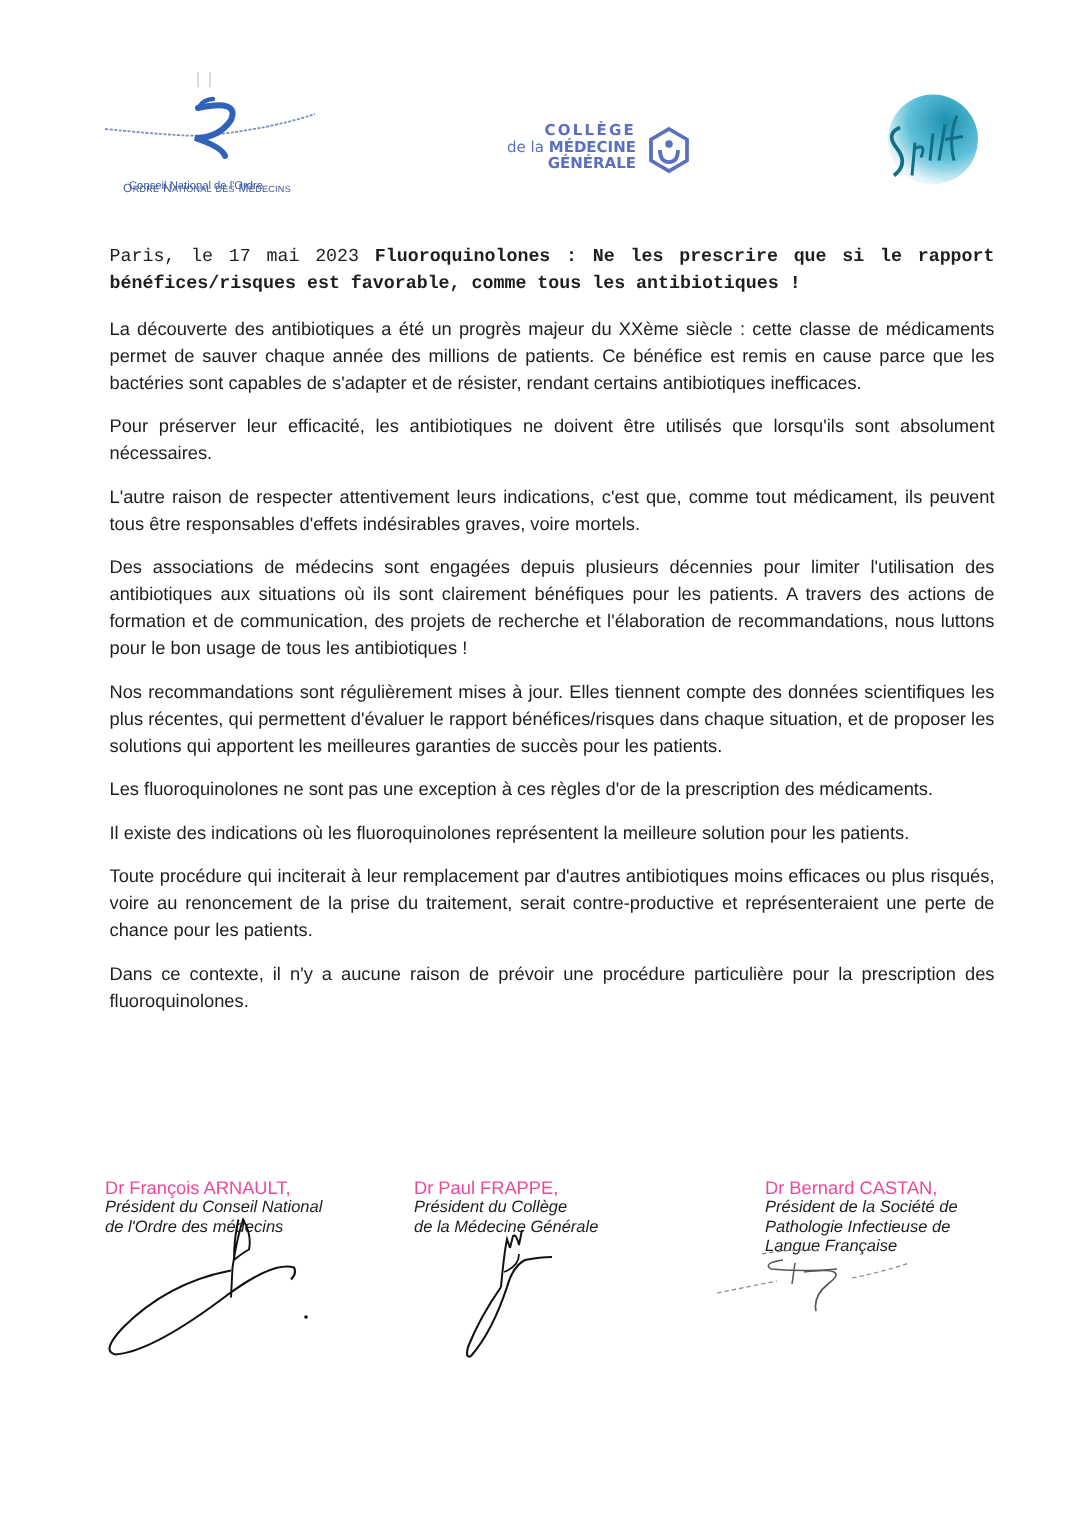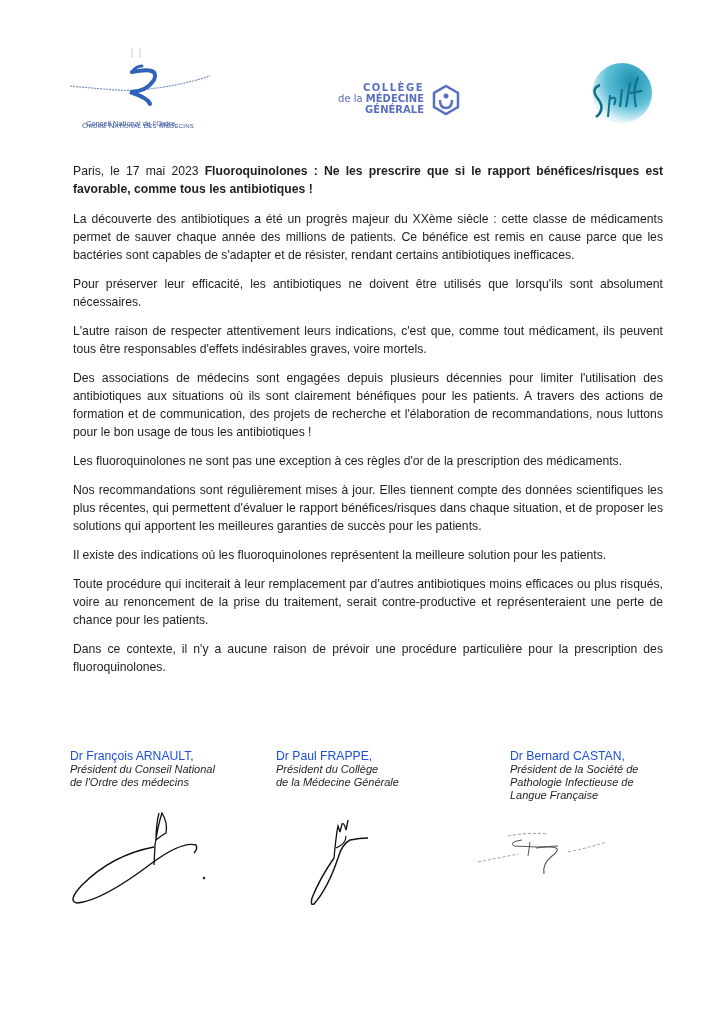--- a/index.html
+++ b/index.html
@@ -26,25 +26,25 @@
     .cmg-text .l1 { letter-spacing: 1.5px; }
     .cmg-text .small { font-weight: normal; margin-top: 24px; }
     .logo-cmg svg { position: absolute; right: 0; top: 2px; }
     .logo-spilf { left: 580px; top: 55px; width: 80px; height: 80px; }
 
     .content {
       position: absolute; left: 73px; top: 162px; width: 590px;
       font-size: 12.2px; line-height: 18px; color: #1e1e1e;
     }
     .content p { margin: 0 0 11px 0; text-align: justify; }
-    .heading { margin-bottom: 12px !important; text-align: left; }
+    .heading { margin-bottom: 12px !important; text-align: left; font-family: Liberation Mono, monospace; }
     .heading .bold { font-weight: bold; }
 
     .sig-block { position: absolute; top: 749px; font-size: 12.2px; line-height: 14px; }
-    .sig-name { color: #1d4ed8; }
+    .sig-name { color: #ec4899; margin-top: 36px; }
     .sig-title { font-style: italic; font-size: 11px; line-height: 13px; color: #1e1e1e; }
     .sig1 { left: 70px; }
     .sig2 { left: 276px; }
     .sig3 { left: 510px; }
     .signature { position: absolute; }
     .signature svg { display: block; }
   </style>
 </head>
 <body>
 
@@ -93,22 +93,22 @@
 </div>
 
 <div class="content">
   <p class="heading">
     <span>Paris, le 17 mai 2023 </span><span class="bold">Fluoroquinolones : Ne les prescrire que si le rapport bénéfices/risques est favorable, comme tous les antibiotiques !</span>
   </p>
   <p>La découverte des antibiotiques a été un progrès majeur du XXème siècle : cette classe de médicaments permet de sauver chaque année des millions de patients. Ce bénéfice est remis en cause parce que les bactéries sont capables de s'adapter et de résister, rendant certains antibiotiques inefficaces.</p>
   <p>Pour préserver leur efficacité, les antibiotiques ne doivent être utilisés que lorsqu'ils sont absolument nécessaires.</p>
   <p>L'autre raison de respecter attentivement leurs indications, c'est que, comme tout médicament, ils peuvent tous être responsables d'effets indésirables graves, voire mortels.</p>
   <p>Des associations de médecins sont engagées depuis plusieurs décennies pour limiter l'utilisation des antibiotiques aux situations où ils sont clairement bénéfiques pour les patients. A travers des actions de formation et de communication, des projets de recherche et l'élaboration de recommandations, nous luttons pour le bon usage de tous les antibiotiques !</p>
+  <p>Nos recommandations sont régulièrement mises à jour. Elles tiennent compte des données scientifiques les plus récentes, qui permettent d'évaluer le rapport bénéfices/risques dans chaque situation, et de proposer les solutions qui apportent les meilleures garanties de succès pour les patients.</p>
   <p>Les fluoroquinolones ne sont pas une exception à ces règles d'or de la prescription des médicaments.</p>
-  <p>Nos recommandations sont régulièrement mises à jour. Elles tiennent compte des données scientifiques les plus récentes, qui permettent d'évaluer le rapport bénéfices/risques dans chaque situation, et de proposer les solutions qui apportent les meilleures garanties de succès pour les patients.</p>
   <p>Il existe des indications où les fluoroquinolones représentent la meilleure solution pour les patients.</p>
   <p>Toute procédure qui inciterait à leur remplacement par d'autres antibiotiques moins efficaces ou plus risqués, voire au renoncement de la prise du traitement, serait contre-productive et représenteraient une perte de chance pour les patients.</p>
   <p>Dans ce contexte, il n'y a aucune raison de prévoir une procédure particulière pour la prescription des fluoroquinolones.</p>
 </div>
 
 <div class="sig-block sig1">
   <div class="sig-name">Dr François ARNAULT,</div>
   <div class="sig-title">Président du Conseil National</div>
   <div class="sig-title">de l'Ordre des médecins</div>
 </div>

